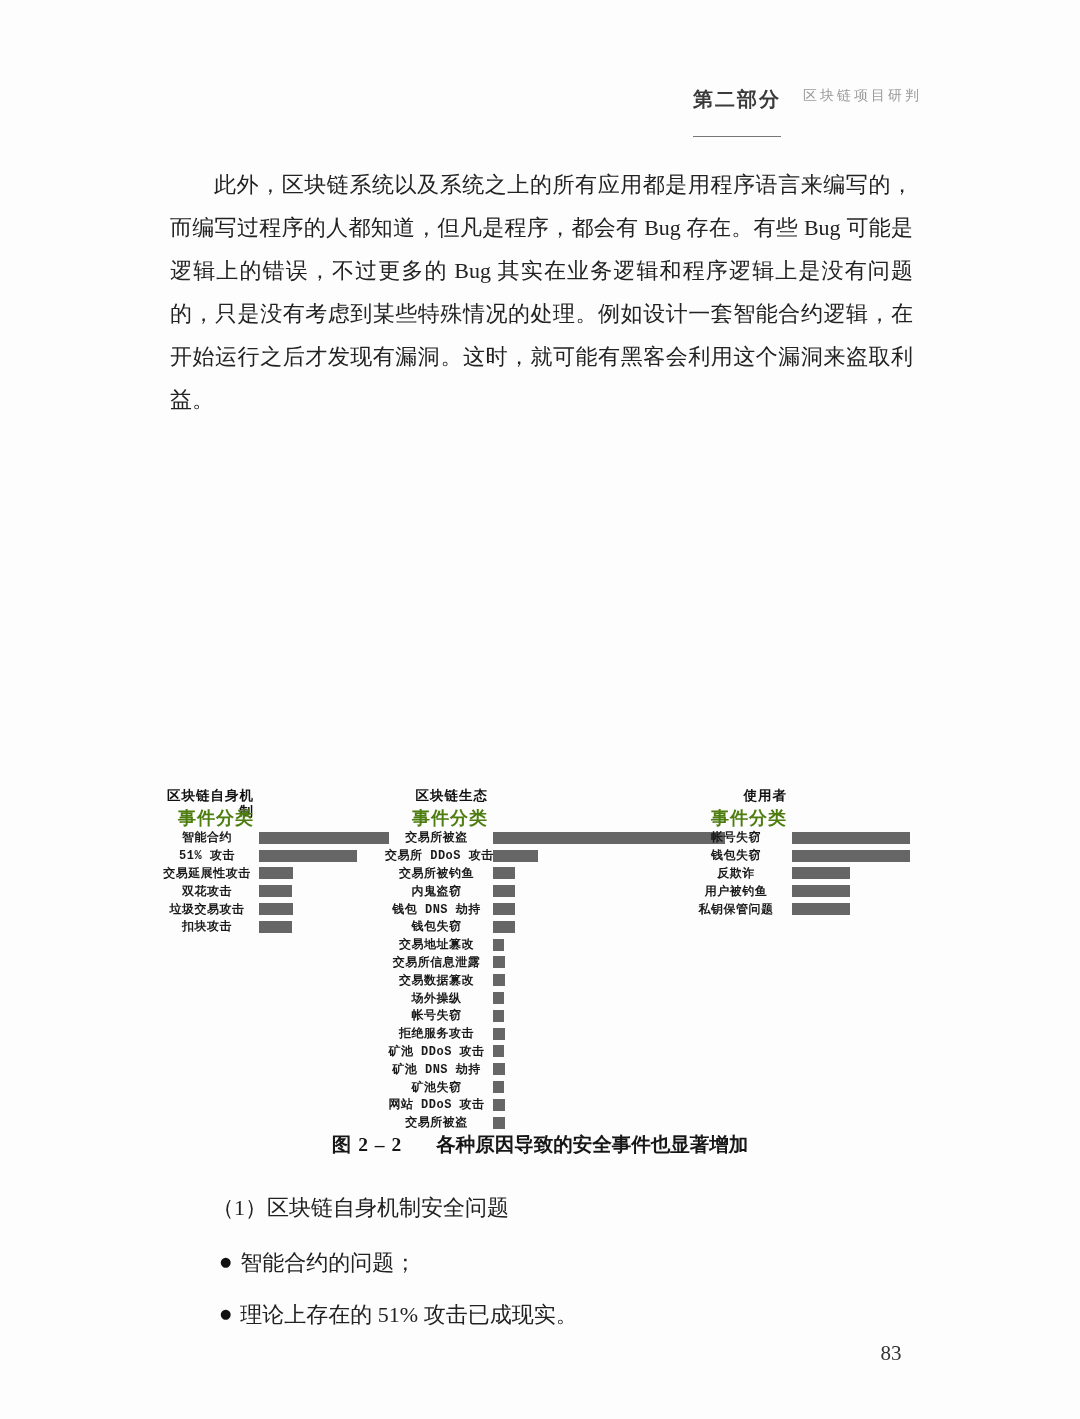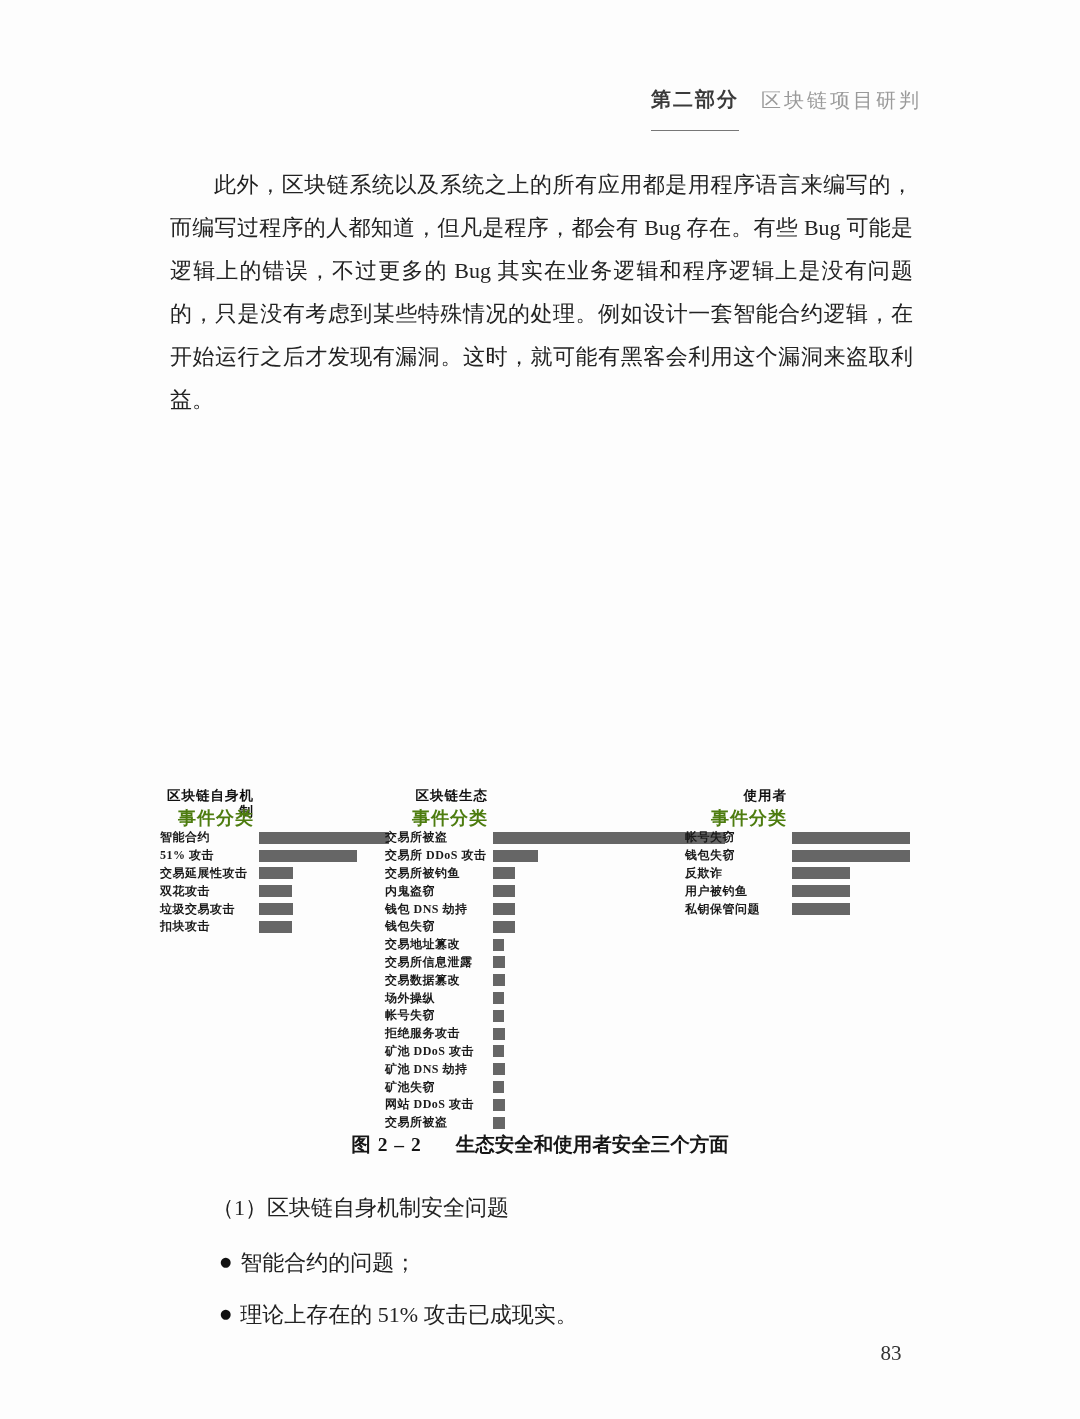--- a/index.html
+++ b/index.html
@@ -13,25 +13,25 @@
     overflow:hidden;
   }
   
   .running-header{
     position:absolute;top:86px;right:158px;
     display:flex;align-items:flex-start;
     font-family:"Liberation Sans","DejaVu Sans",sans-serif;
   }
   .rh-part{
     font-size:20px;font-weight:bold;color:#3a3a3a;
-    padding-bottom:17px;border-bottom:1.5px solid #777;
+    padding-bottom:23px;border-bottom:1.5px solid #777;
     letter-spacing:2px;
   }
   .rh-title{
-    font-size:20px;color:#9a9a9a;margin-left:22px;
+    font-size:14px;color:#9a9a9a;margin-left:22px;
     letter-spacing:3px;margin-top:1px;
   }
   
   .bodytext{
     position:absolute;left:170px;top:163px;width:743px;
     font-size:22px;line-height:43px;
     text-align:justify;text-justify:inter-ideograph;
     color:#222;
   }
   .bodytext p{margin:0;}
@@ -48,23 +48,23 @@
   .gtitle{
     font-size:13.5px;font-weight:bold;color:#111;
     text-align:right;height:21px;line-height:16px;letter-spacing:1px;
   }
   .gheader{
     font-size:18px;font-weight:bold;color:#4d7c0f;
     text-align:right;height:20px;line-height:18px;letter-spacing:1px;
   }
   .crow{display:flex;align-items:center;height:17.8px;}
   .clbl{
-    flex:none;text-align:left;padding-right:5px;
+    flex:none;text-align:center;padding-right:5px;
     font-size:12px;font-weight:600;color:#1a1a1a;
-    white-space:nowrap;letter-spacing:.5px;
+    white-space:nowrap;letter-spacing:.5px;font-family:Liberation Mono, monospace;
   }
   .g1 .clbl,.g1 .gtitle,.g1 .gheader{width:94px;}
   .g2 .clbl,.g2 .gtitle,.g2 .gheader{width:103px;}
   .g3 .clbl,.g3 .gtitle,.g3 .gheader{width:102px;}
   .cbar{height:12px;background:#666;flex:none;}
   
   .caption{
     position:absolute;left:0;top:1131px;width:100%;
     text-align:center;font-size:19.5px;font-weight:bold;color:#161616;
   }
@@ -224,21 +224,21 @@
           <span class="cbar" style="width: 58px; background: rgb(102, 102, 102);"></span>
         </div>
         <div class="crow">
           <span class="clbl">私钥保管问题</span>
           <span class="cbar" style="width: 58px; background: rgb(102, 102, 102);"></span>
         </div>
       </div>
     </div>
 
   <div class="caption">
-    <span class="cap-label">图 2 – 2</span><span>生态安全和使用者安全三个方面</span>
+    <span class="cap-label">图 2 – 2</span><span>各种原因导致的安全事件也显著增加</span>
   </div>
 
   <div class="listblock">
     <p class="list-heading">（1）区块链自身机制安全问题</p>
     <div class="bullet-item">
       <span class="bullet-dot">●</span>
       <span>智能合约的问题；</span>
     </div>
     <div class="bullet-item">
       <span class="bullet-dot">●</span>

